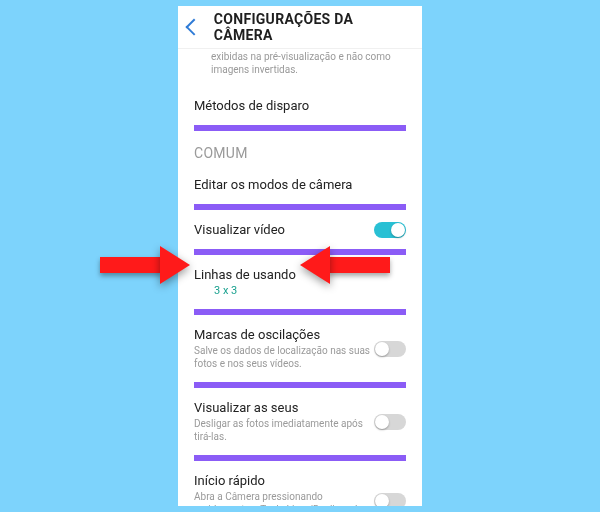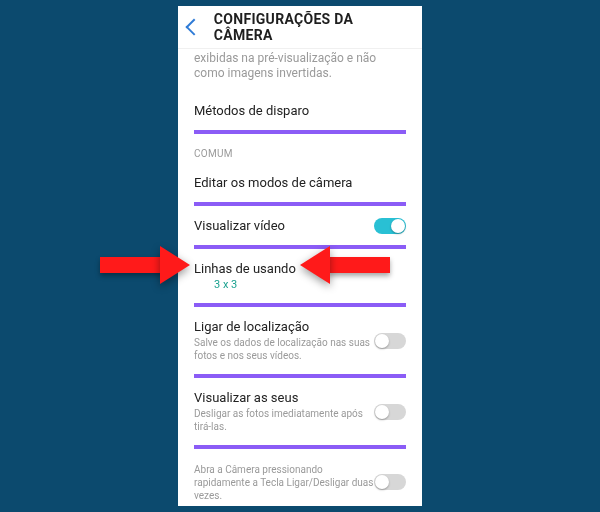--- a/index.html
+++ b/index.html
@@ -5,21 +5,21 @@
   html,body{margin:0;padding:0;height:100%;}
   body{
     background:#fff;
     display:flex;
     align-items:center;
     justify-content:center;
     font-family:-apple-system,Roboto,"Helvetica Neue",Arial,sans-serif;
   }
   .stage{
     width:600px;height:512px;
-    background:#0c4a6e;
+    background:#7dd3fc;
     position:relative;
     box-shadow:0 6px 28px rgba(0,0,0,.45);
   }
   .phone{
     position:absolute;
     left:178px;top:6px;
     width:244px;height:500px;
     background:#fff;
     overflow:hidden;
   }
@@ -38,40 +38,41 @@
     margin-right:14px;
   }
   .title{
     font-size:14px;
     font-weight:700;
     color:#1f1f1f;
     letter-spacing:.3px;
   }
   .list{padding:0 16px;}
   .frag{
-    font-size:12px;color:#9a9a9a;line-height:1.25;
+    font-size:10px;color:#9a9a9a;line-height:1.25;
     padding:2px 0 10px;
+    margin-left:17px;
   }
   .item{
     padding:12px 0;
-    border-bottom:4px solid #8b5cf6;
+    border-bottom:6px solid #8b5cf6;
     position:relative;
   }
   .item .lbl{
     font-size:13px;color:#222;
   }
   .item .sub{
     font-size:10px;color:#9a9a9a;line-height:1.3;
     margin-top:2px;max-width:180px;
   }
   .item .val{
     font-size:11px;color:#1aa18f;margin-top:2px;margin-left:20px;
   }
   .section{
-    font-size:10px;color:#9a9a9a;
+    font-size:14px;color:#9a9a9a;
     letter-spacing:.3px;
     padding:14px 0 4px;
   }
   .toggle{
     position:absolute;right:0;top:50%;transform:translateY(-50%);
     width:32px;height:16px;border-radius:10px;
     background:#d7d7d7;
   }
   .toggle::after{
     content:"";position:absolute;width:14px;height:14px;border-radius:50%;
@@ -138,32 +139,33 @@
         <div class="lbl">Visualizar vídeo</div>
         <div class="toggle on"></div>
       </div>
 
       <div class="item">
         <div class="lbl">Linhas de usando</div>
         <div class="val">3 x 3</div>
       </div>
 
       <div class="item">
-        <div class="lbl">Ligar de localização</div>
+        <div class="lbl">Marcas de oscilações</div>
         <div class="sub">Salve os dados de localização nas suas fotos e nos seus vídeos.</div>
         <div class="toggle"></div>
       </div>
 
       <div class="item">
         <div class="lbl">Visualizar as seus</div>
         <div class="sub">Desligar as fotos imediatamente após tirá-las.</div>
         <div class="toggle"></div>
       </div>
 
       <div class="item">
+        <div class="lbl">Início rápido</div>
         <div class="sub">Abra a Câmera pressionando rapidamente a Tecla Ligar/Desligar duas vezes.</div>
         <div class="toggle"></div>
       </div>
 
     </div>
   </div>
 
   <div class="arrow left">
     <div class="shaft"></div>
       <div class="head"></div>

